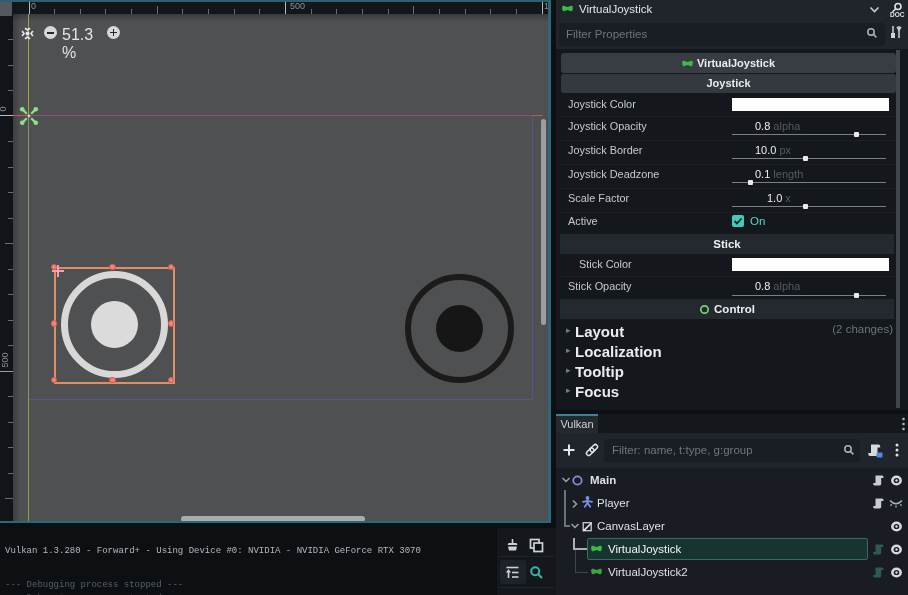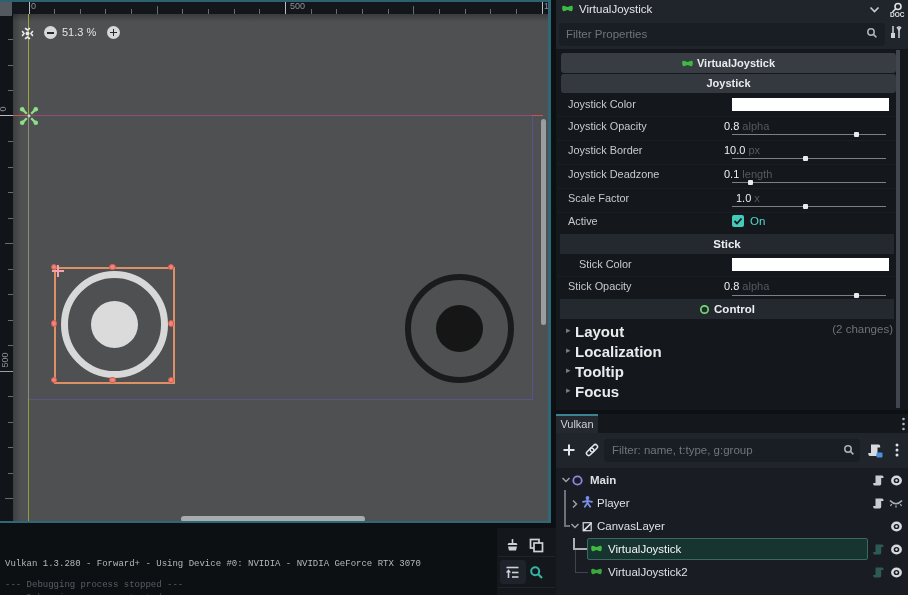--- a/index.html
+++ b/index.html
@@ -14,21 +14,21 @@
   #hruler{left:12px;top:2px;width:537px;height:12px;background:#13161a;}
   #vruler{left:0;top:16px;width:13px;height:505px;background:#111419;}
   .rlabel{position:absolute;color:#8d9196;font-size:9px;}
   .tick{position:absolute;background:#676c72;}
   #hshadow{left:12px;top:14px;width:537px;height:8px;background:linear-gradient(rgba(0,0,0,0.26),rgba(0,0,0,0));}
   #vshadow{left:13px;top:14px;width:8px;height:507px;background:linear-gradient(90deg,rgba(0,0,0,0.22),rgba(0,0,0,0));}
   
   #vprect{left:28px;top:115px;width:503px;height:283px;border:1px solid #57538f;}
   .yax,.xax{position:absolute;}
   
-  #zoomtxt{left:62px;top:26px;width:44px;color:#e2e4e6;font-size:11px;}
+  #zoomtxt{left:62px;top:26px;width:44px;color:#e2e4e6;font-size:16px;}
   .zbtn{position:absolute;width:13px;height:13px;border-radius:50%;background:#d6d9dc;color:#24282d;text-align:center;font-weight:bold;}
   
   .ring{position:absolute;border-radius:50%;}
   
   #selrect{left:54px;top:267px;width:117px;height:113px;border:2px solid #df8f66;}
   .hdl{position:absolute;width:6.5px;height:6.5px;border-radius:50%;background:#ef867b;border:1px solid #d95a4e;box-sizing:border-box;}
   
   #cvscroll{left:541px;top:119px;width:5px;height:206px;background:#9b9ea1;border-radius:3px;}
   #chscroll{left:181px;top:516px;width:184px;height:6px;background:#a9acae;border-radius:3px;}
   
@@ -36,21 +36,21 @@
   #console .dim{color:#595f66;}
   
   #rightpanel{left:556px;top:0;width:352px;height:595px;background:#14171c;}
   #noderow{left:0;top:0;width:352px;height:20px;background:#20242b;}
   #filterrow{left:0;top:20px;width:352px;height:29px;background:#20242b;padding-left:18px;}
   #filterinput{left:3px;top:3px;width:326px;height:23px;background:#191d24;border-radius:4px;color:#6f757e;font-size:11.5px;line-height:23px;}
   #insp{left:0;top:49px;width:352px;height:361px;background:#14171c;overflow:hidden;}
   .hdrbox{position:absolute;left:5px;width:335px;height:20px;background:#383d44;border-radius:3px;text-align:center;color:#e9ebed;font-weight:bold;font-size:11px;line-height:20px;}
   .cathdr{position:absolute;left:4px;width:334px;height:20px;background:#24282f;text-align:center;color:#eceef0;font-weight:bold;font-size:11.5px;line-height:20px;}
   .plabel{position:absolute;left:12px;color:#c6cad0;font-size:10.9px;}
-  .pval{position:absolute;left:168px;color:#edeff1;font-size:11px;}
+  .pval{position:absolute;left:199px;color:#edeff1;font-size:11px;}
   .punit{color:#545a62;}
   .sline{position:absolute;left:176px;width:154px;height:1px;background:#7b8087;}
   .sdot{position:absolute;width:5px;height:5px;background:#e8eaec;border-radius:1px;}
   .colorbar{position:absolute;left:176px;width:157px;height:13px;background:#ffffff;}
   .bold{font-weight:bold;color:#e9ebed;font-size:15px;}
   .chev{color:#777d85;font-size:9px;}
   #inspscroll{left:340px;top:1px;width:4px;height:358px;background:#41464e;}
   
   #scenetabs{left:0;top:414px;width:352px;height:19px;background:#14171c;}
   #scenetab{left:0;top:0;width:42px;height:19px;background:#24282f;border-top:2px solid #3d8292;box-sizing:border-box;color:#ced2d6;font-size:11px;line-height:16px;text-align:center;}
@@ -187,21 +187,21 @@
   </svg>
 
   <div id="cvscroll" class="abs"></div>
   <div id="chscroll" class="abs"></div>
   <div id="tealtop" class="abs"></div>
   <div id="tealright" class="abs"></div>
   <div id="tealbottom" class="abs"></div>
 </div>
 
 <div id="console" class="abs">
-  <div class="abs" style="left:5px;top:36px;">Vulkan 1.3.280 - Forward+ - Using Device #0: NVIDIA - NVIDIA GeForce RTX 3070</div>
+  <div class="abs" style="left:5px;top:23px;">Vulkan 1.3.280 - Forward+ - Using Device #0: NVIDIA - NVIDIA GeForce RTX 3070</div>
   <div class="abs dim" style="left:5px;top:56.5px;">--- Debugging process stopped ---</div>
   <div class="abs dim" style="left:5px;top:70px;color:#41464d;">--- Debugging process started ---</div>
   <div id="consoleicons">
     <div class="abs" style="left:497px;top:5px;width:59px;height:67px;background:#14171c;"></div>
     <div class="abs" style="left:498px;top:33px;width:57px;height:1px;background:#1f232a;"></div>
     <div class="abs" style="left:498px;top:64px;width:57px;height:1px;background:#1f232a;"></div>
     <div class="abs" style="left:500px;top:36.5px;width:26px;height:24px;background:#1e222a;border-radius:3px;"></div>
     <svg class="abs" style="left:505px;top:14.5px;" width="15" height="15" viewBox="0 0 15 15">
       <path d="M6.7 1 L8.3 1 L8.3 5 L11.5 5 L12.5 7 L2.5 7 L3.5 5 L6.7 5 Z" fill="#ced2d6"></path>
       <path d="M3 8.5 L12 8.5 L11 12.5 L4 12.5 Z" fill="#ced2d6"></path>

